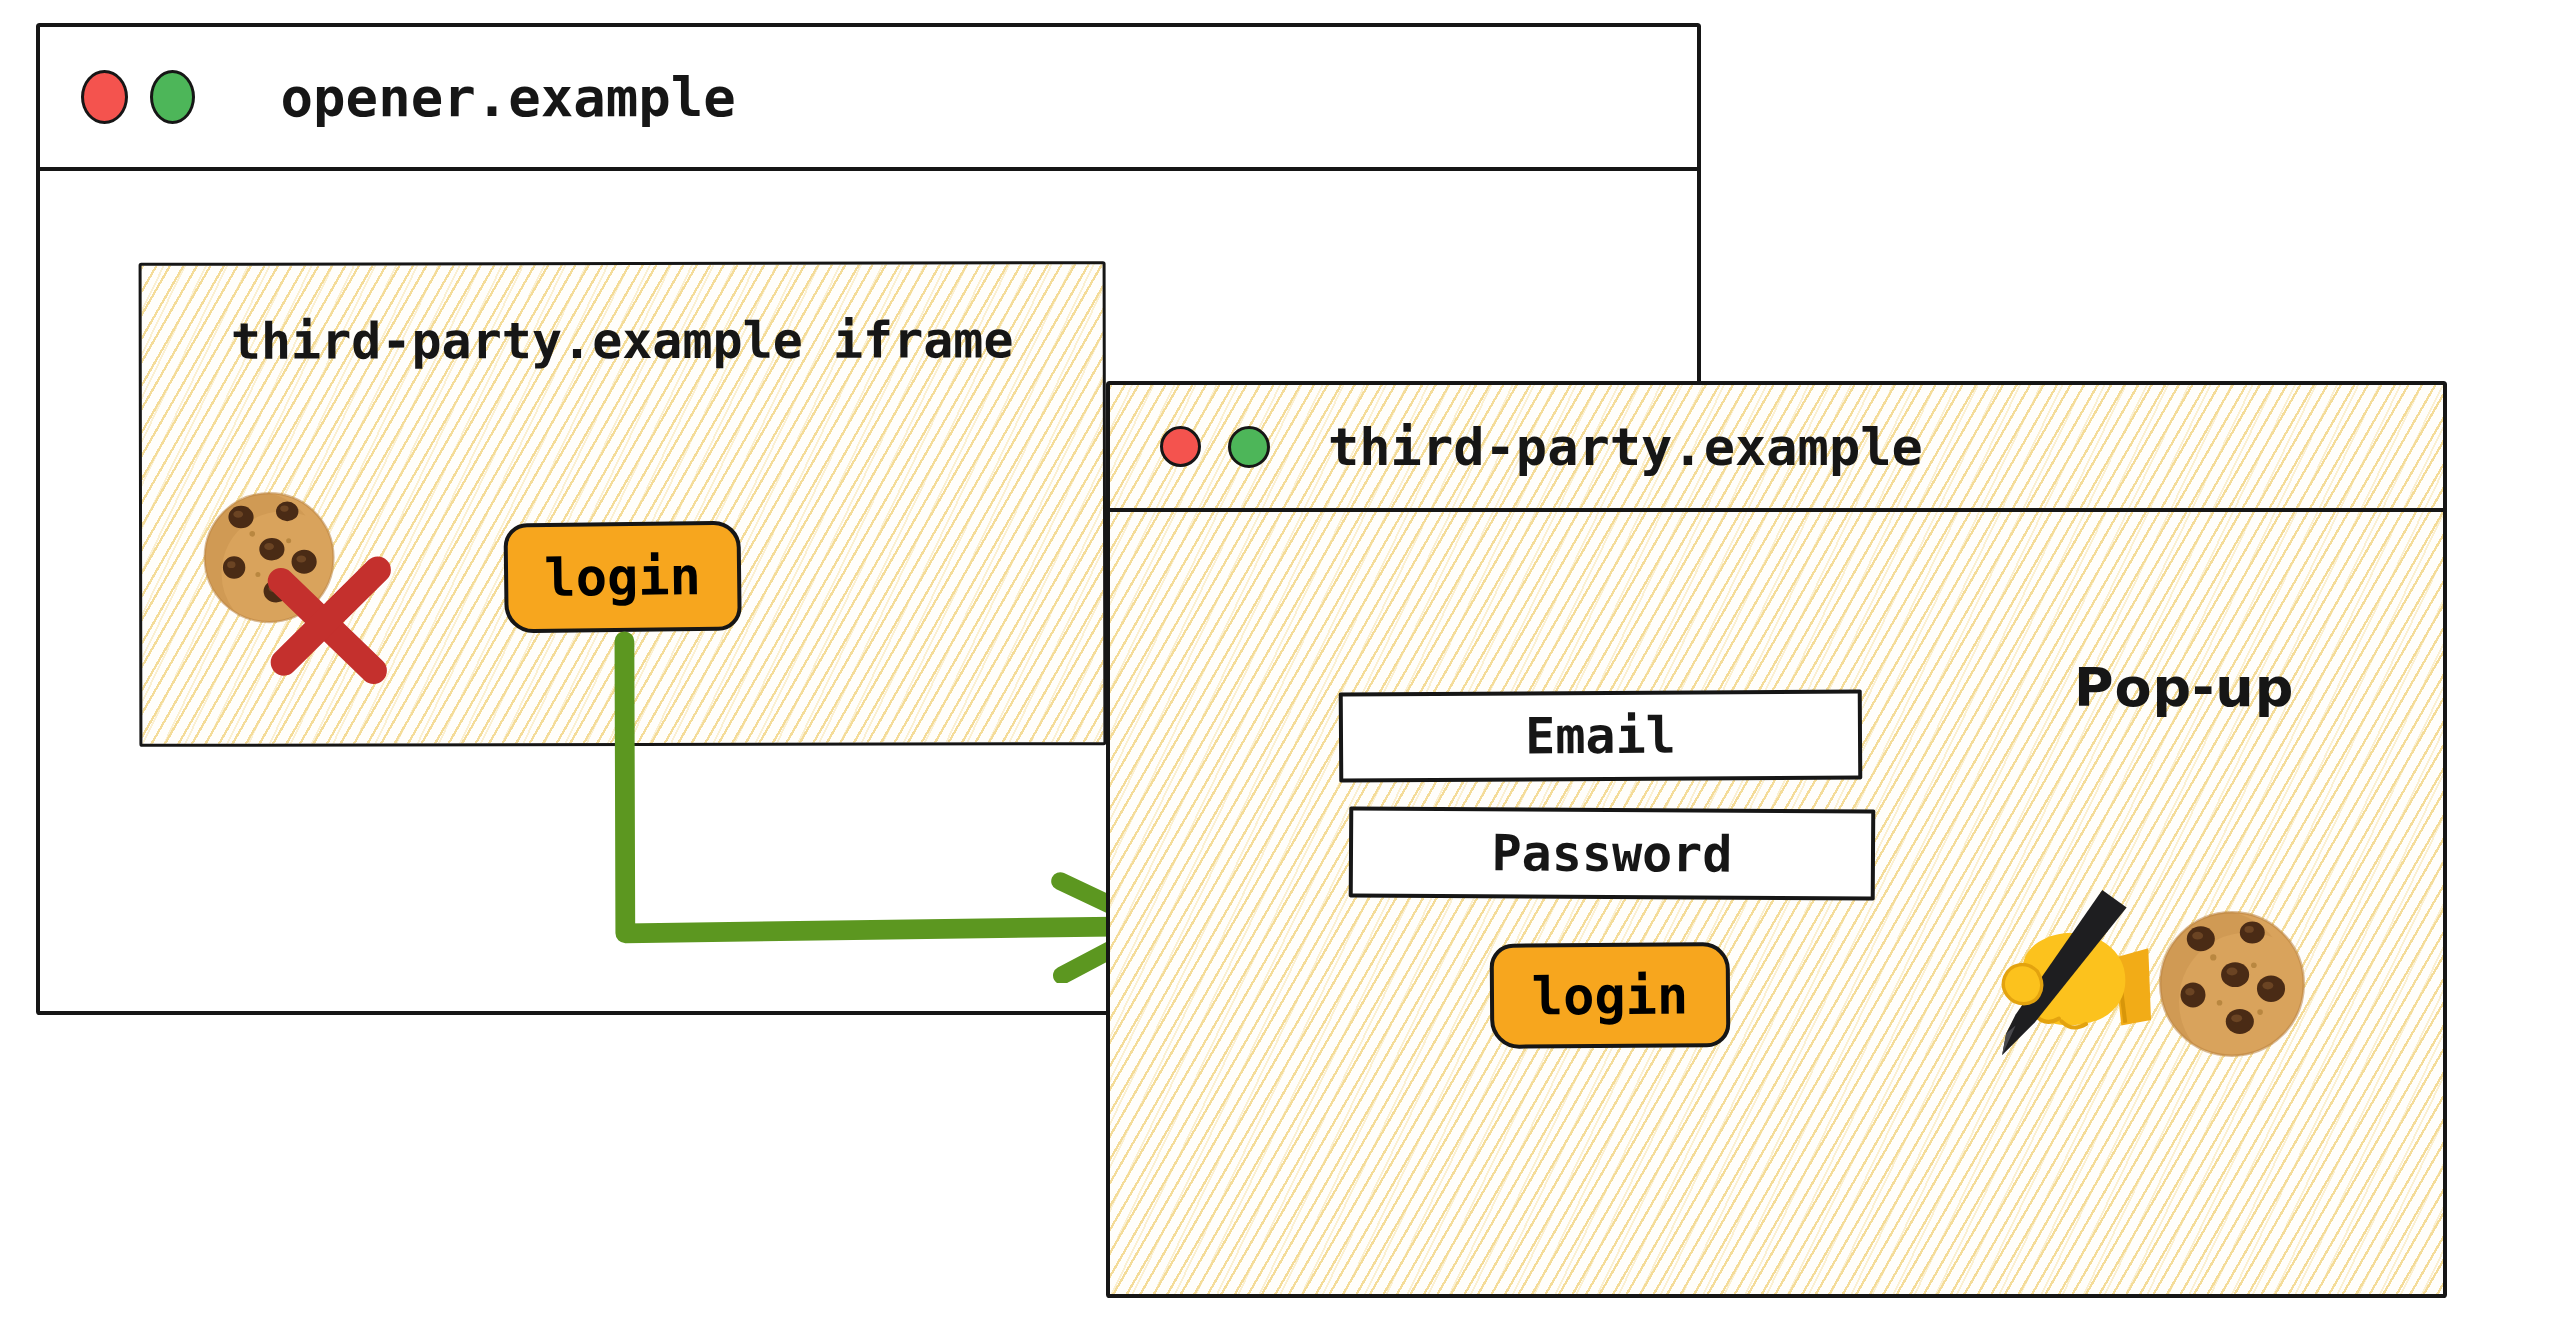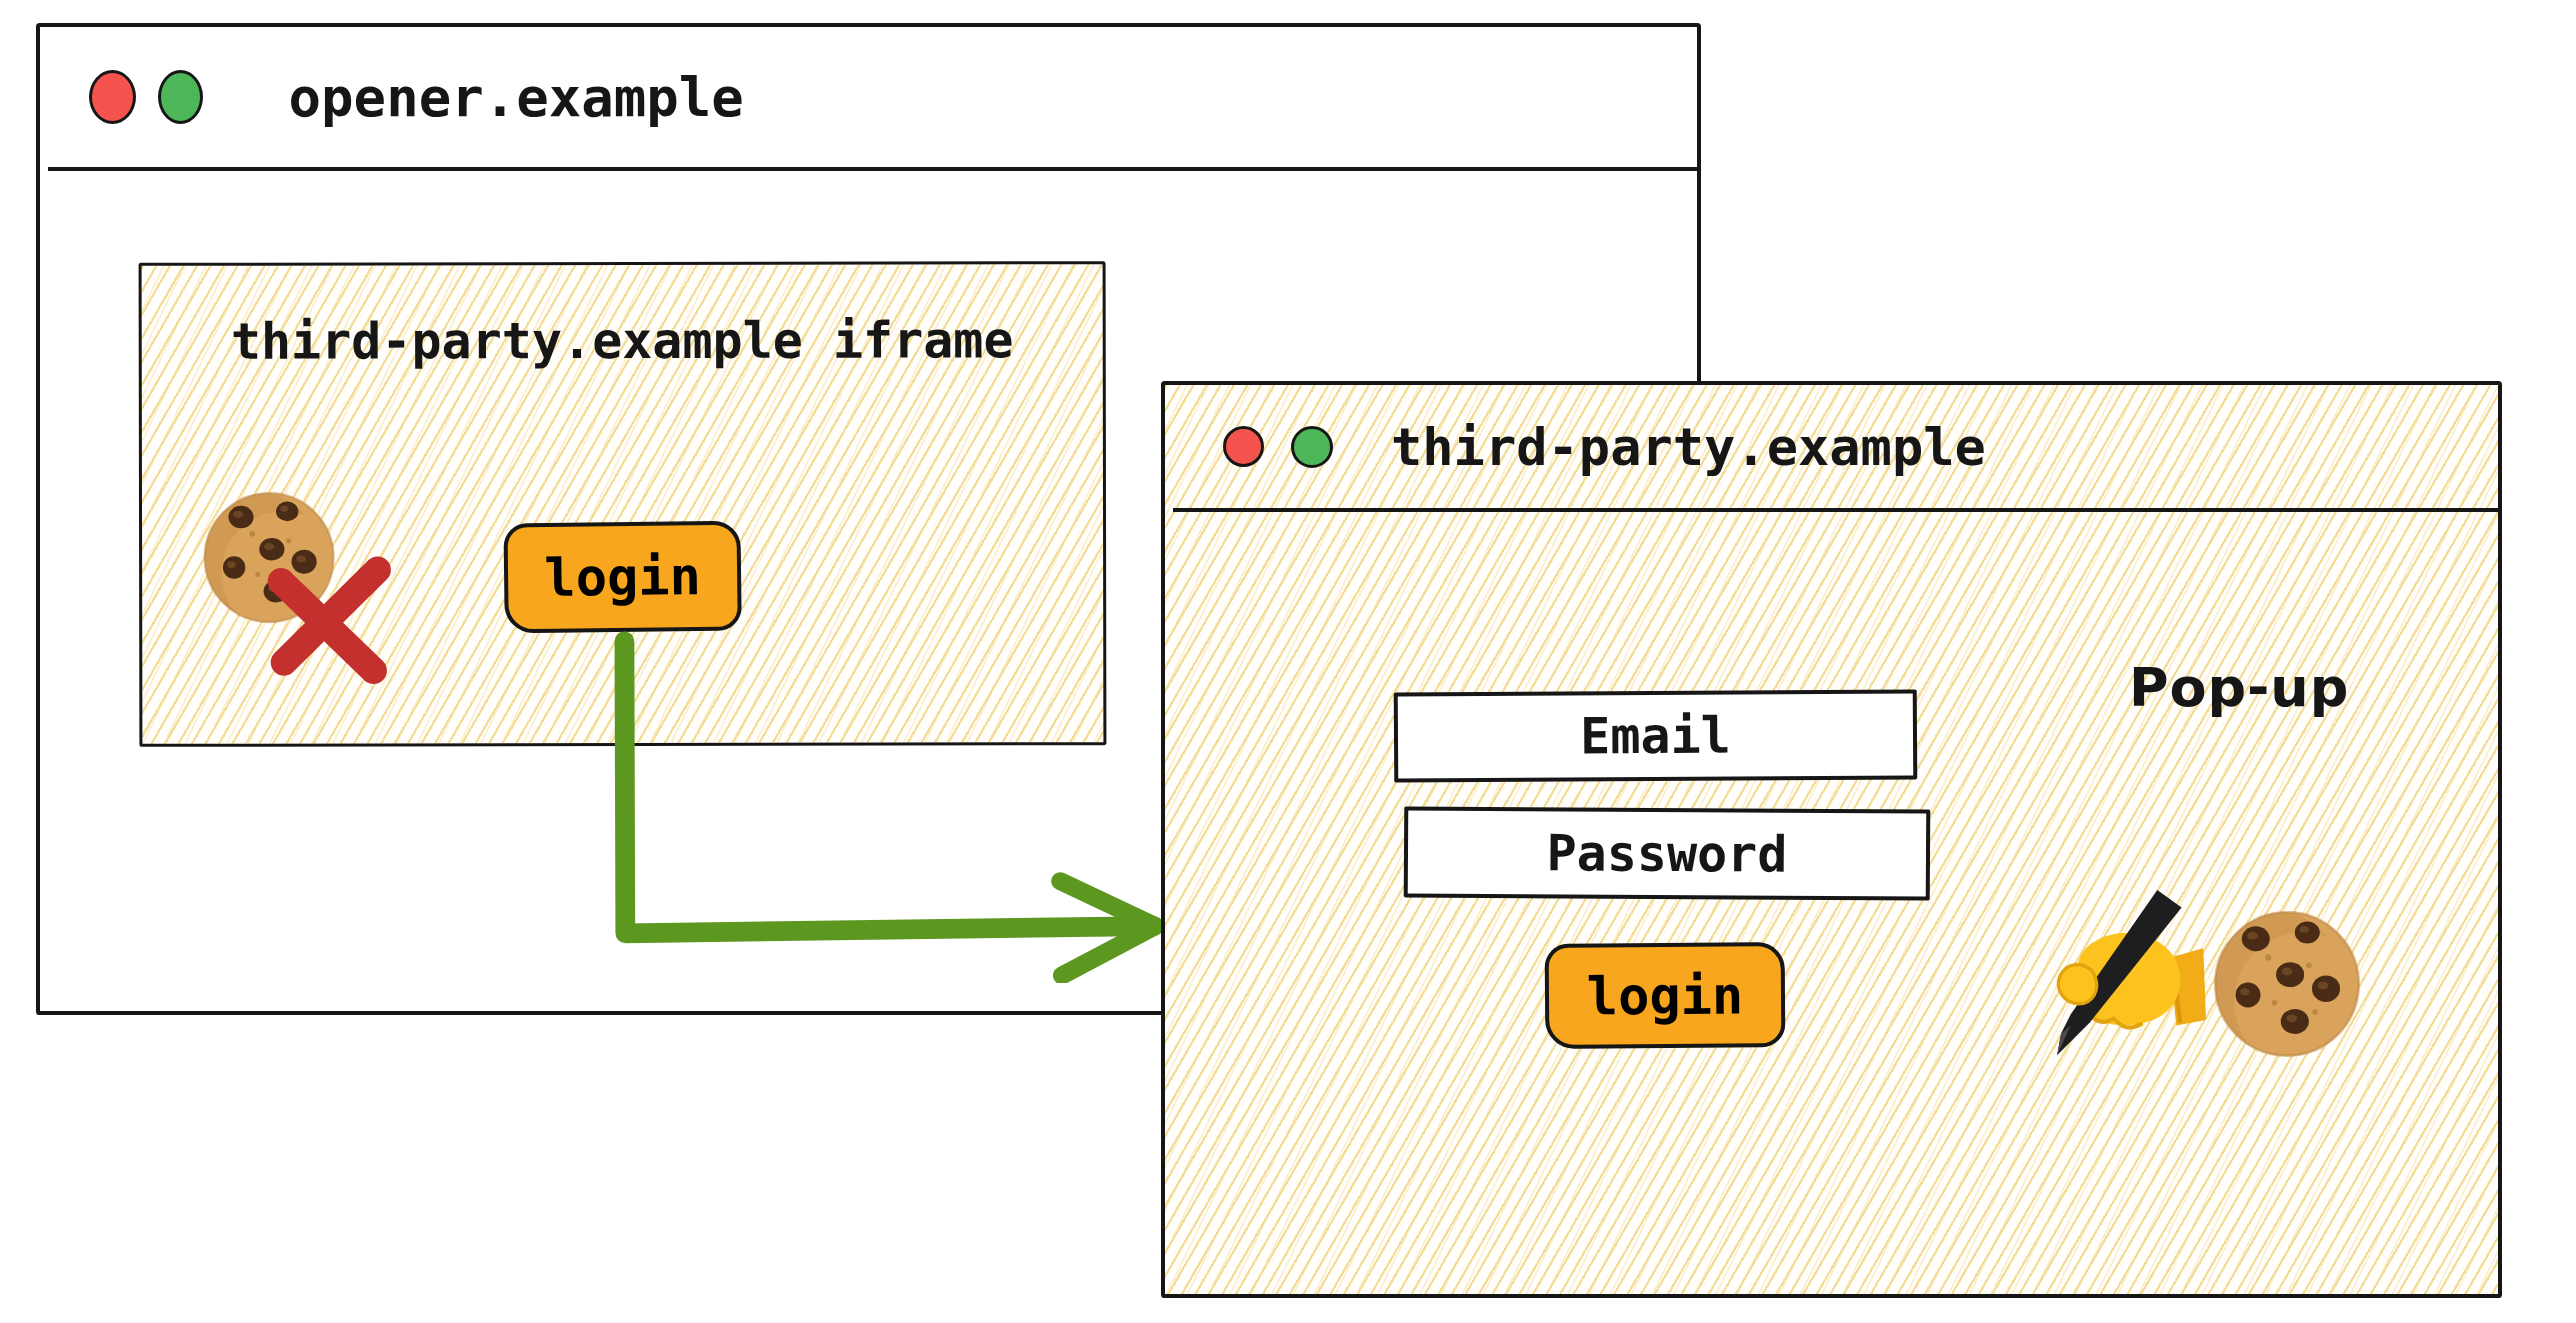--- a/index.html
+++ b/index.html
@@ -29,21 +29,20 @@
     background-color:var(--hatch-bg);
     background-image:
       repeating-linear-gradient(120deg, var(--hatch-line) 0px, var(--hatch-line) 2.3px, transparent 2.3px, transparent 11.7px),
       repeating-linear-gradient(116deg, rgba(244,220,153,0.42) 0px, rgba(244,220,153,0.42) 1.8px, transparent 1.8px, transparent 19px);
   }
 
   .window{
     position:absolute;
     border:4.5px solid var(--ink);
     border-radius:3.6px;
-    padding-left:8px;
   }
   .titlebar{
     display:flex;
     align-items:center;
     border-bottom:4.5px solid var(--ink);
   }
   .light{
     border:3.6px solid var(--ink);
     border-radius:50%;
     flex:0 0 auto;
@@ -101,21 +100,21 @@
   
   #flow-arrow{
     position:absolute;
     left:584px; top:623px;
     width:593px; height:360px;
     z-index:5;
   }
 
   
   #popup-window{
-    left:1161px; top:381px;
+    left:1106px; top:381px;
     width:1341px; height:917px;
     z-index:10;
   }
   #popup-window .titlebar{
     height:127px;
     padding-left:50px;
   }
   #popup-window .light.red{width:41px;height:41px;background:var(--traffic-red);}
   #popup-window .light.green{width:42px;height:42px;background:var(--traffic-green);margin-left:27px;}
   #popup-window .win-title{margin-left:58px;font-size:52px;}

